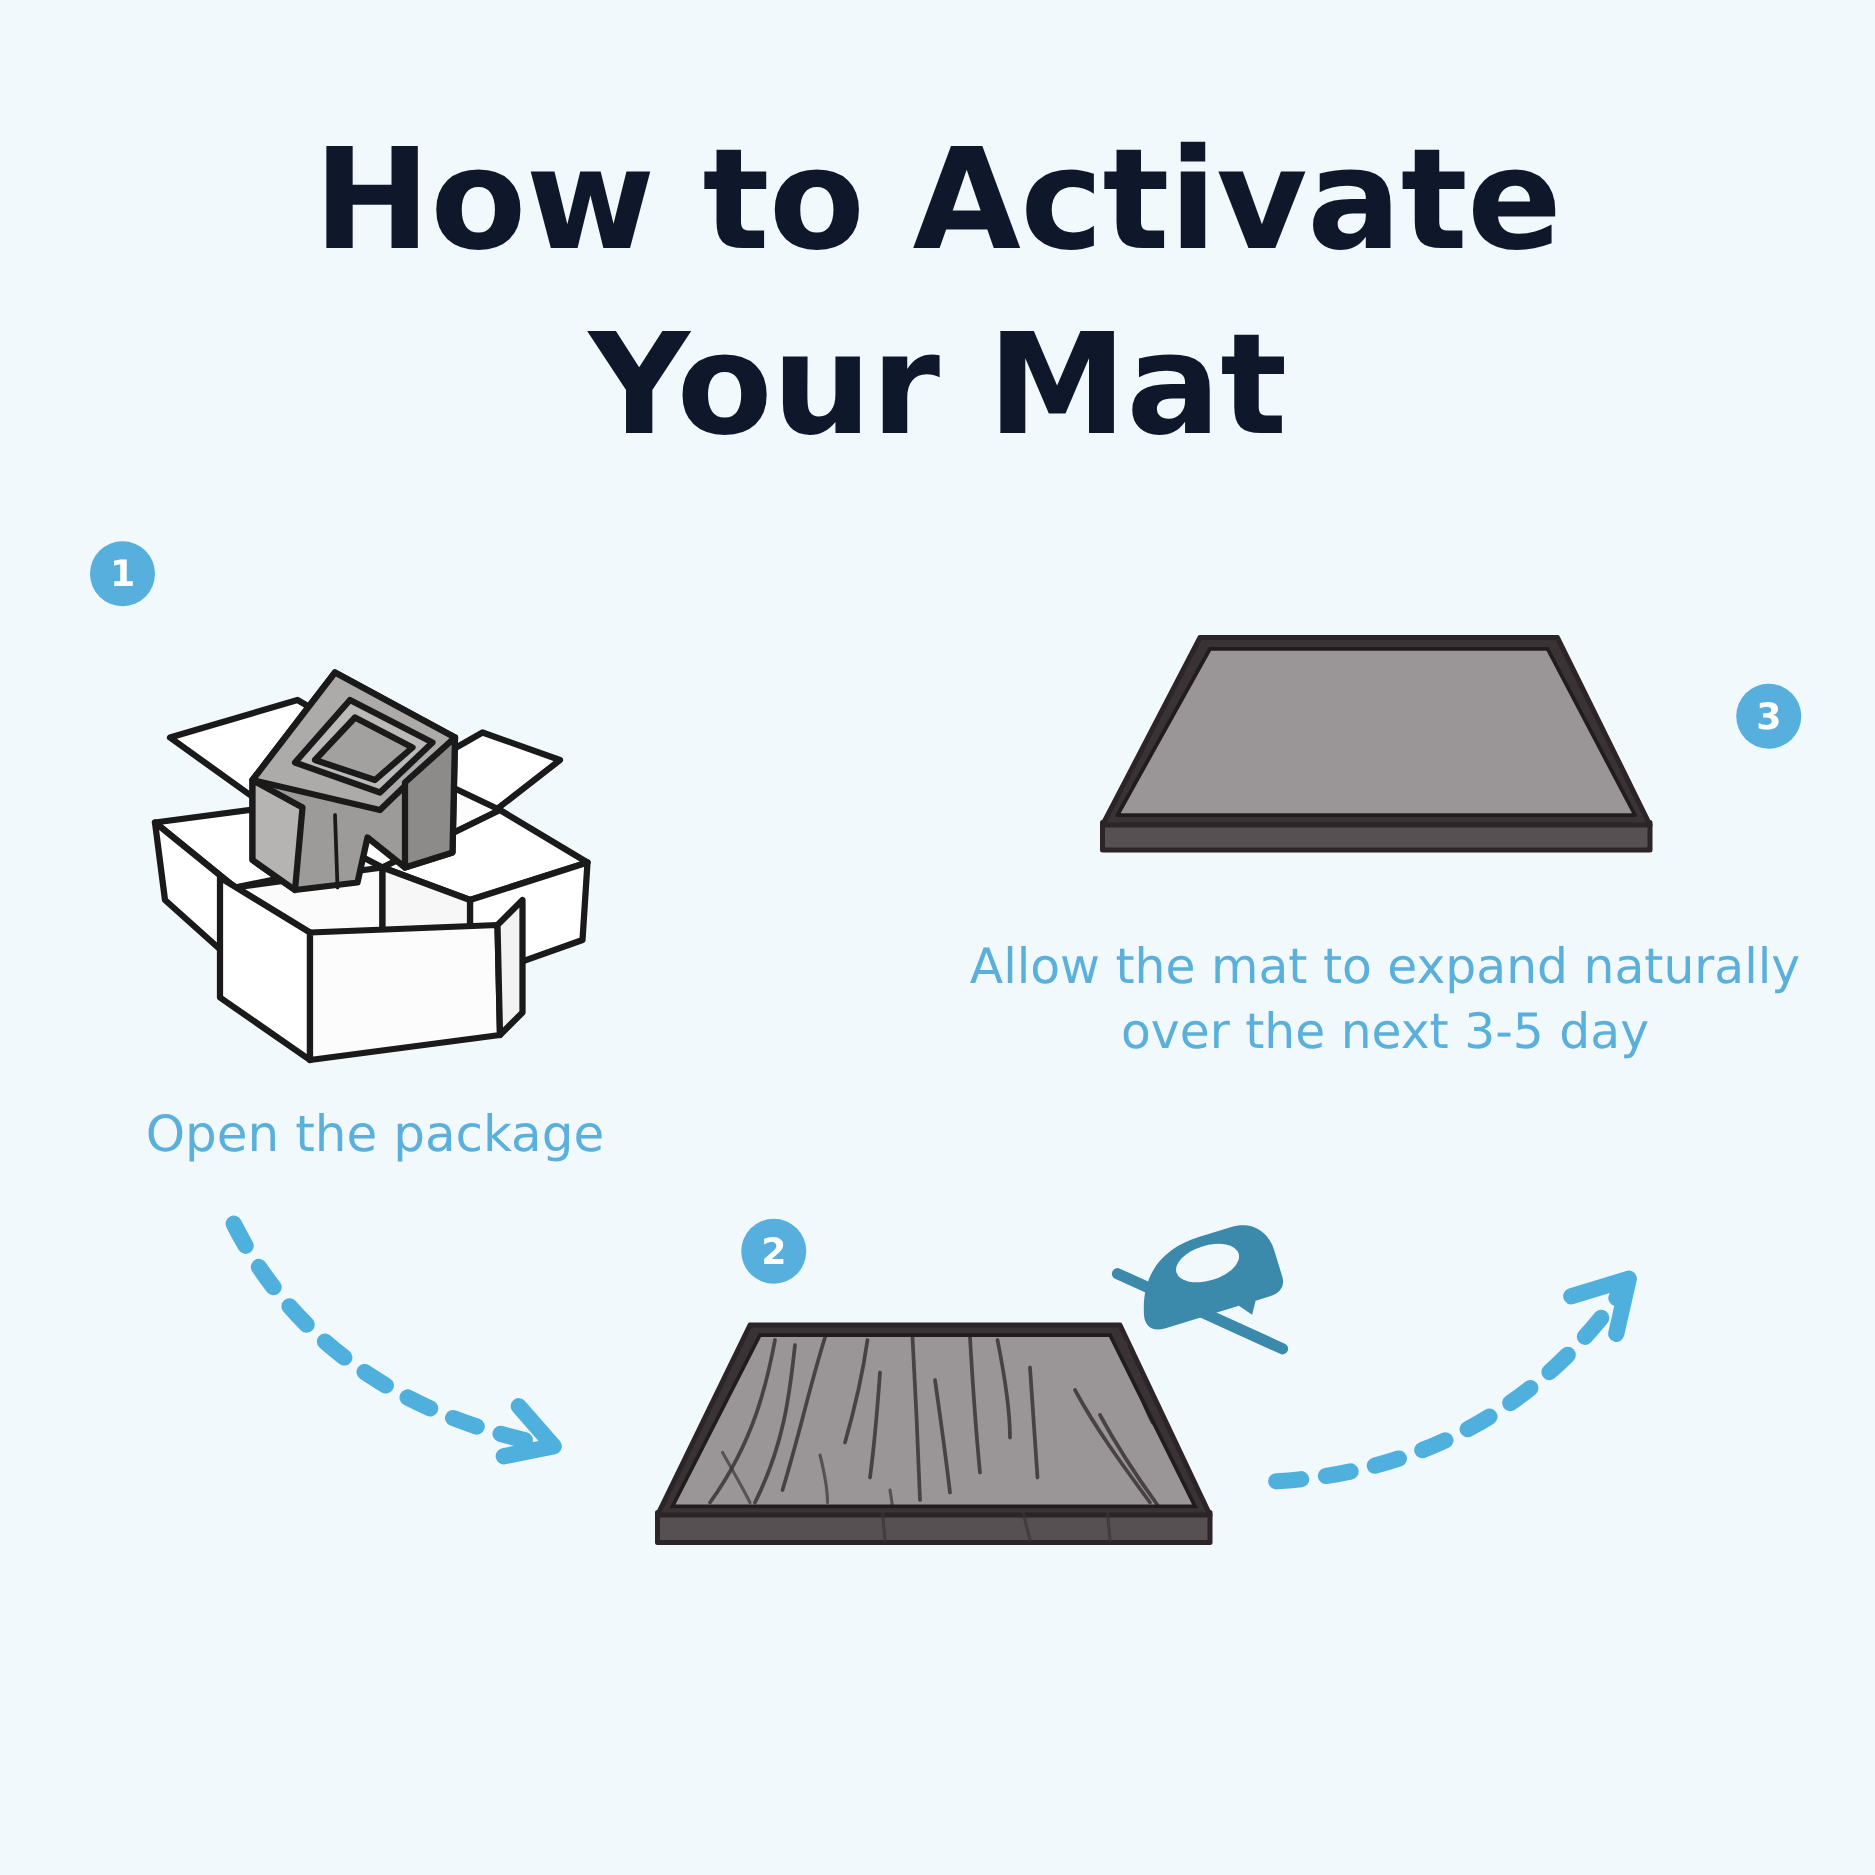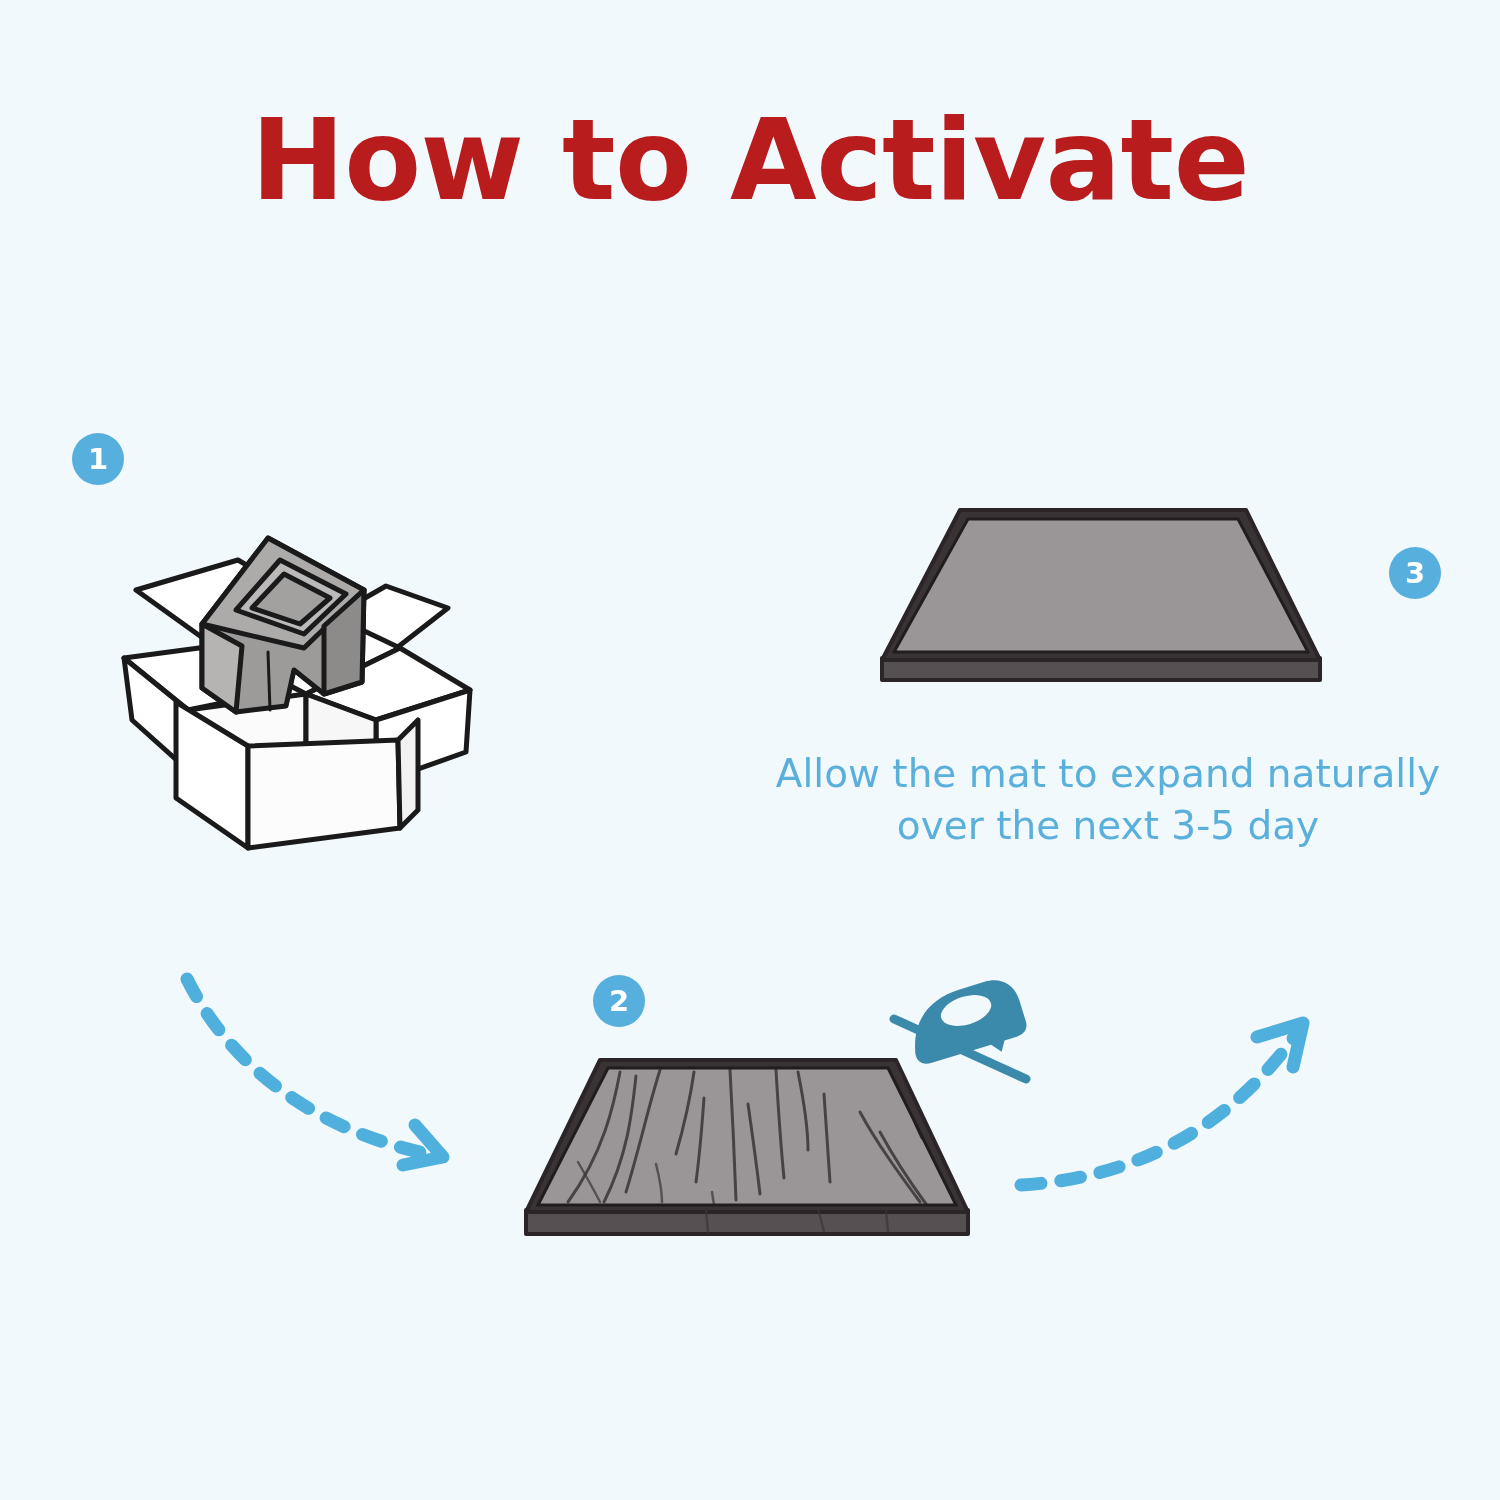--- a/index.html
+++ b/index.html
@@ -25,21 +25,21 @@
   .title-block {
     position: absolute;
     left: 0;
     top: 86px;
     width: 1500px;
     text-align: center;
     pointer-events: none;
   }
   .title-line {
     display: block;
-    color: #b91c1c;
+    color: #0f172a;
     font-family: "DejaVu Sans", sans-serif;
     font-weight: 700;
     font-size: 112px;
     line-height: 148px;
     letter-spacing: -0.5px;
   }
 
   
   .badge {
     position: absolute;
@@ -101,20 +101,21 @@
 
   svg { display: block; overflow: visible; }
 </style>
 </head>
 <body>
 
 <div id="stage">
 
   <div class="title-block">
     <span class="title-line">How to Activate</span>
+    <span class="title-line">Your Mat</span>
   </div>
 
   <div class="badge" id="badge-1">1</div>
 
   <div class="illus" id="illus-box">
     <svg width="370" height="360" viewBox="0 0 370 360">
       <g stroke="#1a1a1a" stroke-width="5" stroke-linejoin="round" stroke-linecap="round" fill="#ffffff">
 
         <path d="M18 92 L120 62 L205 112 L96 148 Z"></path>
 
@@ -153,20 +154,21 @@
 
         <path d="M206 196 L244 184 L246 92 L206 128 Z" fill="#8d8a8a"></path>
 
         <path d="M150 154 L152 212" fill="none" stroke-width="3"></path>
 
         <path d="M168 208 L176 172 L206 196" fill="none" stroke-width="4"></path>
       </g>
     </svg>
   </div>
 
+  <div class="caption" id="caption-1">Open the package</div>
 
   <div class="illus" id="arrow-1">
     <svg width="330" height="240" viewBox="0 0 330 240">
       <path d="M12 14 C 60 110, 150 168, 258 190" fill="none" stroke="#4fafdd" stroke-width="13" stroke-linecap="round" stroke-dasharray="20 20"></path>
       <path d="M240 160 L268 192 L228 200" fill="none" stroke="#4fafdd" stroke-width="13" stroke-linecap="round" stroke-linejoin="round"></path>
     </svg>
   </div>
 
   <div class="badge" id="badge-2">2</div>
 

